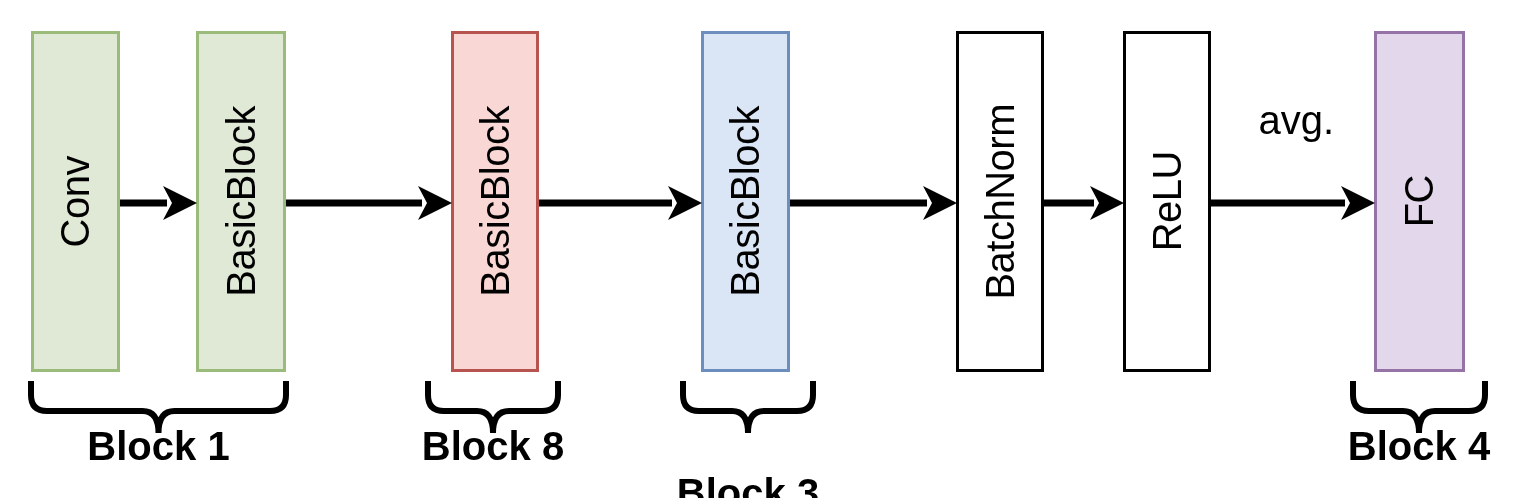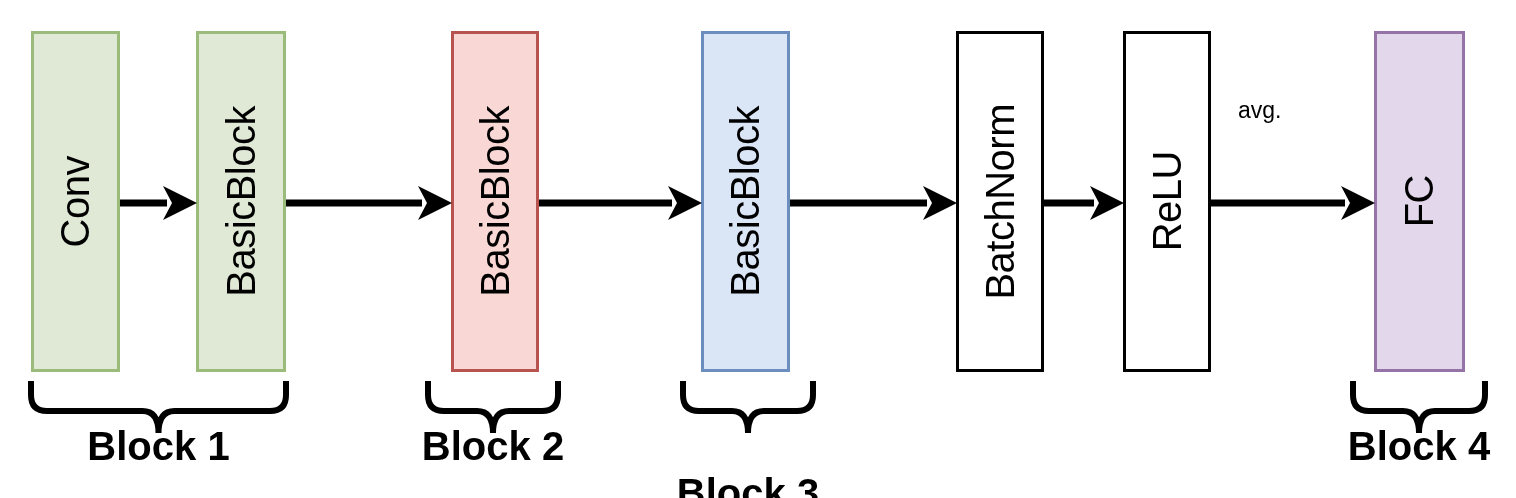--- a/index.html
+++ b/index.html
@@ -49,25 +49,25 @@
     font-family: "Liberation Sans", sans-serif;
     font-size: 40px;
     font-weight: bold;
     color: #000000;
     white-space: nowrap;
     text-align: center;
   }
   .edge-note {
     position: absolute;
     font-family: "Liberation Sans", sans-serif;
-    font-size: 23px;
+    font-size: 40px;
     font-weight: 400;
     color: #000000;
     line-height: 1.12;
-    text-align: left;
+    text-align: right;
     white-space: nowrap;
   }
 </style>
 </head>
 <body>
 
 <div id="diagram-root">
 
   <div class="node-box" id="node-conv" style="left: 31px; top: 31px; width: 89px; height: 341px; background: rgb(223, 233, 213); border-color: rgb(155, 187, 123);">
     <span class="node-label">Conv</span>
@@ -114,17 +114,17 @@
       <path d="M 428 381 L 428 395 Q 428 411 444 411 L 477 411 Q 493 411 493 433 Q 493 411 509 411 L 542 411 Q 558 411 558 395 L 558 381" fill="none" stroke="#000000" stroke-width="6" stroke-linecap="butt" stroke-linejoin="miter"></path>
       <path d="M 683 381 L 683 395 Q 683 411 699 411 L 732 411 Q 748 411 748 433 Q 748 411 764 411 L 797 411 Q 813 411 813 395 L 813 381" fill="none" stroke="#000000" stroke-width="6" stroke-linecap="butt" stroke-linejoin="miter"></path>
       <path d="M 1353 381 L 1353 395 Q 1353 411 1369 411 L 1403 411 Q 1419 411 1419 433 Q 1419 411 1435 411 L 1469 411 Q 1485 411 1485 395 L 1485 381" fill="none" stroke="#000000" stroke-width="6" stroke-linecap="butt" stroke-linejoin="miter"></path>
     </svg>
 
   <div class="edge-note" id="note-avg-pool" style="left: 1238px; top: 98px; width: 96px;">
     <div>avg.</div>
   </div>
 
   <div class="brace-label" id="brace-label-0" style="left: -41.5px; top: 424px; width: 400px;">Block 1</div>
-  <div class="brace-label" id="brace-label-1" style="left: 293px; top: 424px; width: 400px;">Block 2</div>
+  <div class="brace-label" id="brace-label-1" style="left: 293px; top: 424px; width: 400px;">Block 8</div>
   <div class="brace-label" id="brace-label-2" style="left: 548px; top: 424px; width: 400px; margin-top: 47px;">Block 3</div>
   <div class="brace-label" id="brace-label-3" style="left: 1219px; top: 424px; width: 400px;">Block 4</div>
 
 </div>
 
 </body></html>

